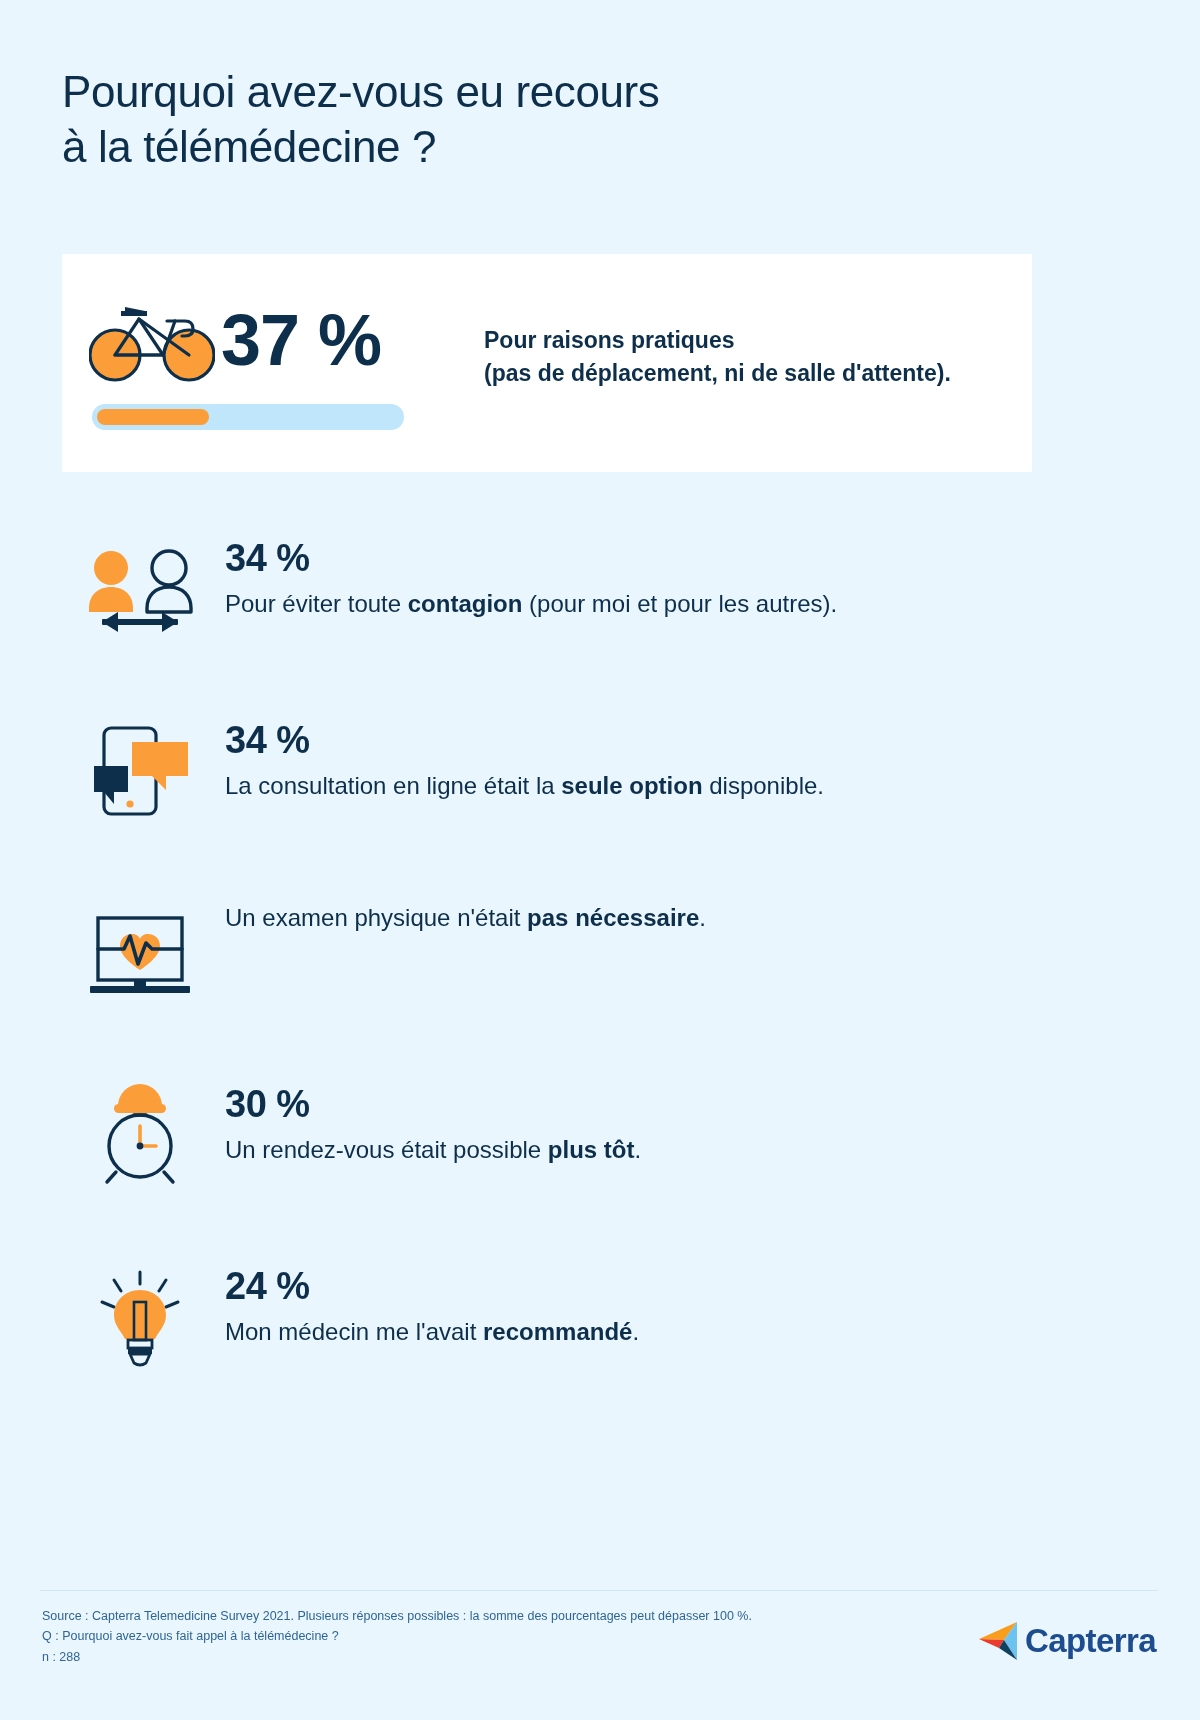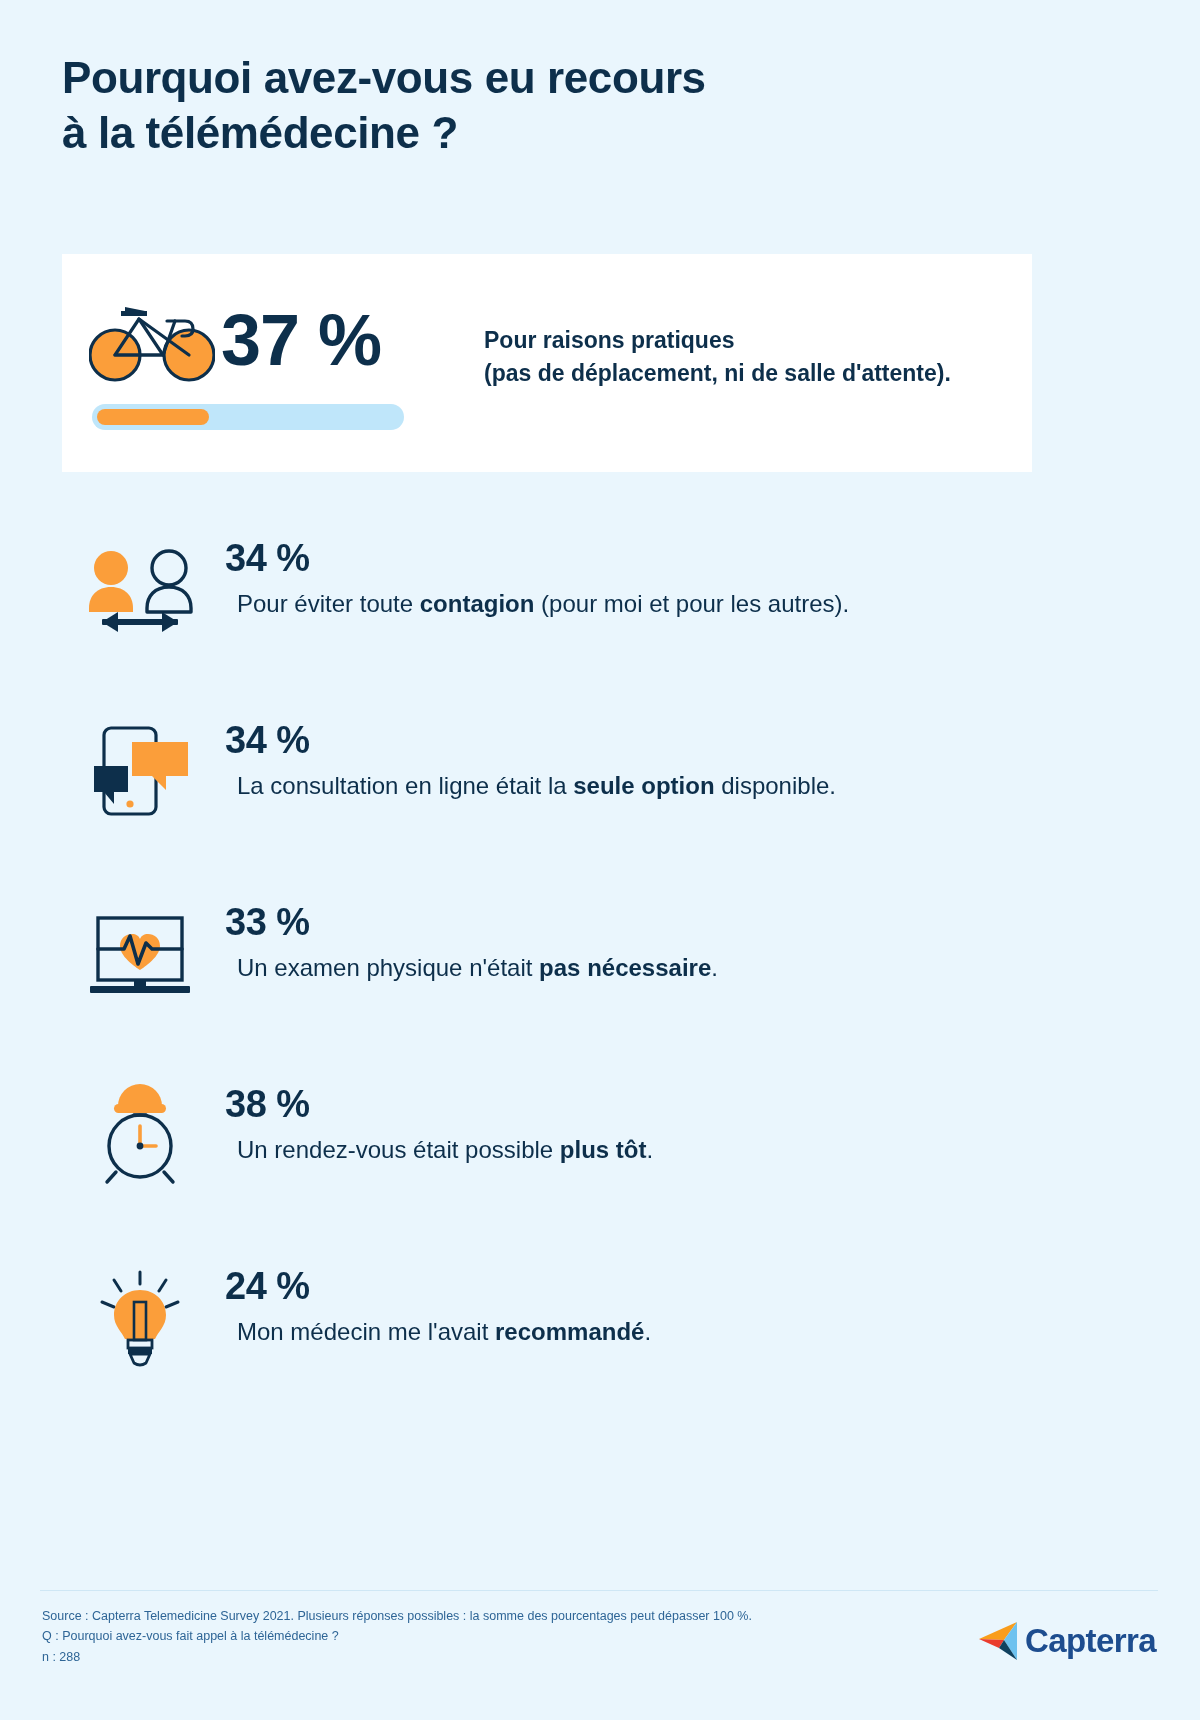--- a/index.html
+++ b/index.html
@@ -13,24 +13,24 @@
     font-family: "Liberation Sans", sans-serif;
     color: #0d2f4b;
     position: relative;
     overflow: hidden;
   }
 
   
   .title {
     position: absolute;
     left: 62px;
-    top: 50px;
+    top: 64px;
     width: 900px;
     font-size: 44px;
-    font-weight: bold;
+    font-weight: normal;
     line-height: 1.25;
     letter-spacing: -0.4px;
     color: #0d2f4b;
     white-space: pre-line;
   }
 
   
   .card {
     position: absolute;
     left: 62px;
@@ -143,21 +143,20 @@
     line-height: 1.1;
     letter-spacing: -0.5px;
     color: #0d2f4b;
     margin-bottom: 8px;
   }
   .row-desc {
     font-size: 24px;
     font-weight: normal;
     line-height: 1.35;
     color: #0d2f4b;
-    margin-left: 12px;
   }
   .row-desc b {
     font-weight: bold;
   }
 
   
   .footer-rule {
     position: absolute;
     left: 40px;
     top: 1590px;
@@ -282,41 +281,40 @@
     <div class="row-icon">
       <svg viewBox="0 0 112 104" width="112" height="104" aria-hidden="true">
         <rect x="14" y="16" width="84" height="62" fill="none" stroke="#0d2f4b" stroke-width="3.4"></rect>
         <path d="M56 68 C56 68 36 56 36 44 C36 36 42 32 48 32 C52 32 55 34 56 37 C57 34 60 32 64 32 C70 32 76 36 76 44 C76 56 56 68 56 68 Z" fill="#fb9e3a"></path>
         <path d="M14 47 L40 47 L46 34 L54 62 L62 41 L68 47 L98 47" fill="none" stroke="#0d2f4b" stroke-width="3.6" stroke-linecap="round" stroke-linejoin="round"></path>
         <rect x="6" y="84" width="100" height="7" rx="1" fill="#0d2f4b"></rect>
         <rect x="50" y="78" width="12" height="8" fill="#0d2f4b"></rect>
       </svg>
     </div>
     <div class="row-text">
-      <div class="row-pct">33 %</div>
       <div class="row-desc"><span>Un examen physique n'était </span><b>pas nécessaire</b><span>.</span></div>
     </div>
   </div>
 
   <div class="row">
     <div class="row-icon">
       <svg viewBox="0 0 112 104" width="112" height="104" aria-hidden="true">
         <path d="M34 22 A22 22 0 0 1 78 22 Z" fill="#fb9e3a"></path>
         <rect x="30" y="20" width="52" height="9" rx="4.5" fill="#fb9e3a"></rect>
         <circle cx="56" cy="62" r="31" fill="none" stroke="#0d2f4b" stroke-width="3.4"></circle>
         <path d="M56 62 L56 42" stroke="#fb9e3a" stroke-width="3.6" stroke-linecap="round"></path>
         <path d="M56 62 L72 62" stroke="#fb9e3a" stroke-width="3.6" stroke-linecap="round"></path>
         <circle cx="56" cy="62" r="3.4" fill="#0d2f4b"></circle>
         <path d="M32 88 L23 98" stroke="#0d2f4b" stroke-width="3.4" stroke-linecap="round"></path>
         <path d="M80 88 L89 98" stroke="#0d2f4b" stroke-width="3.4" stroke-linecap="round"></path>
         <path d="M50 31 L62 31" stroke="#0d2f4b" stroke-width="3.4" stroke-linecap="round"></path>
       </svg>
     </div>
     <div class="row-text">
-      <div class="row-pct">38 %</div>
+      <div class="row-pct">30 %</div>
       <div class="row-desc"><span>Un rendez-vous était possible </span><b>plus tôt</b><span>.</span></div>
     </div>
   </div>
 
   <div class="row">
     <div class="row-icon">
       <svg viewBox="0 0 112 104" width="112" height="104" aria-hidden="true">
         <g stroke="#0d2f4b" stroke-width="3" stroke-linecap="round">
           <path d="M56 6 L56 18"></path>
           <path d="M30 14 L37 25"></path>

